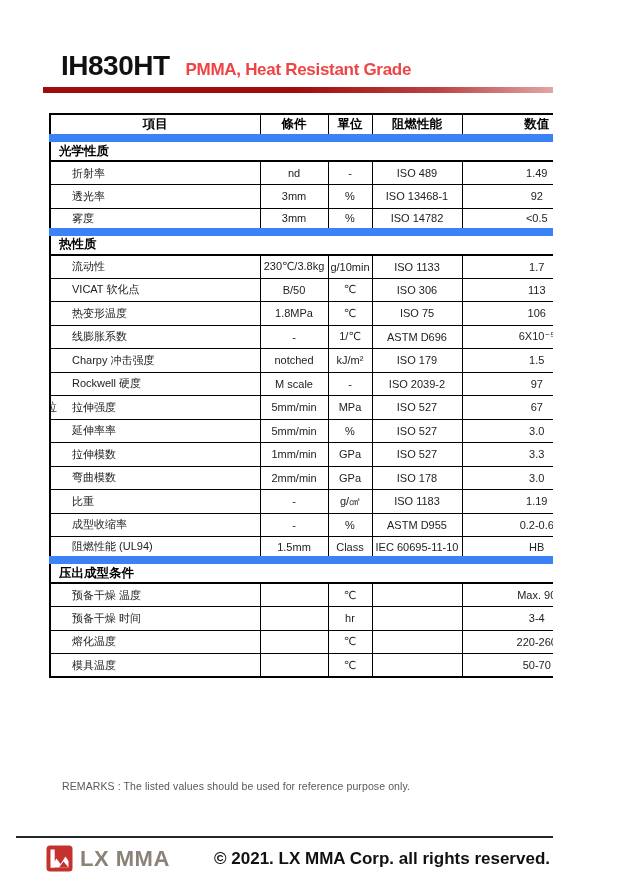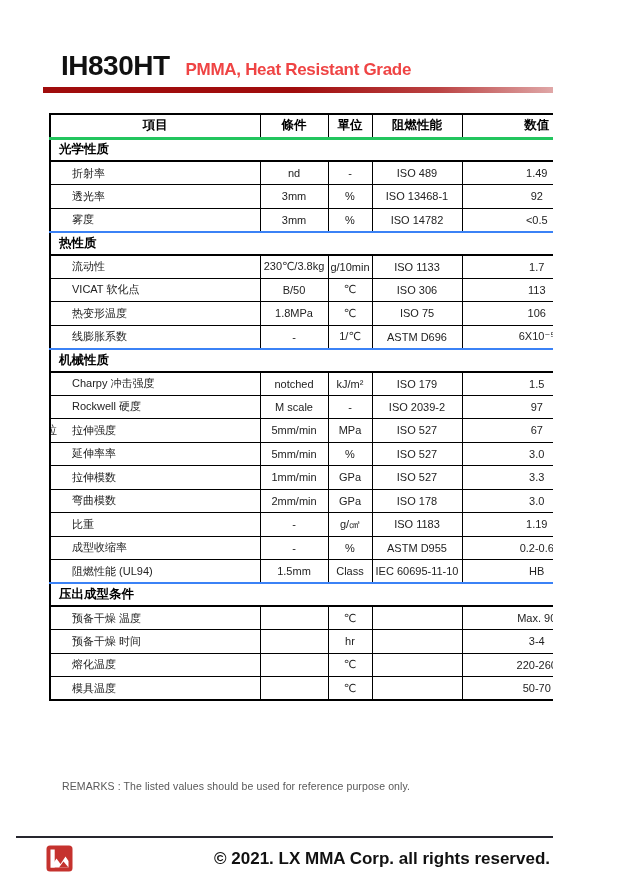--- a/index.html
+++ b/index.html
@@ -16,21 +16,21 @@
 
   
   .spec-table { position:absolute; left:33px; top:113px; width:562px;
     border-collapse:collapse; table-layout:fixed; }
   .spec-table col.c1{width:210px}.spec-table col.c2{width:68px}.spec-table col.c3{width:44px}
   .spec-table col.c4{width:90px}.spec-table col.c5{width:150px}
   .spec-table { border:2px solid #000; }
   .spec-table th, .spec-table td { border:1px solid #000; font-weight:normal; overflow:hidden; white-space:nowrap; }
   .spec-table thead th { height:24px; font-size:12.5px; font-weight:bold; color:#000;
     text-align:center; vertical-align:middle; border-bottom:3px solid #22c55e; }
-  tr.section-row td { height:23px; border-top:2px solid #3b82f6; border-bottom:2px solid #000;
+  tr.section-row td { height:23px; border-top:8px solid #3b82f6; border-bottom:2px solid #000;
     font-size:12.5px; font-weight:bold; color:#000; padding-left:8px; vertical-align:middle; }
   tr.data-row { height:23.5px; }
   tr.data-row td { vertical-align:middle; font-size:11px; color:#222; text-align:center; }
   td.item-cell { text-align:left !important; padding-left:21px; font-size:12px; color:#3d3d3d; position:relative; }
   td.value-cell { font-size:12.5px; color:#000; }
   .ovf { position:absolute; left:-6px; top:50%; transform:translateY(-50%); font-size:12px; color:#3d3d3d; background:transparent; }
 
   
   .remarks { position:absolute; left:33px; top:780px; font-size:10.5px; color:#595959; letter-spacing:0.1px;padding-left:13px; }
   .footer-line { position:absolute; left:0; top:836px; width:631px; height:2px; background:#26262e; }
@@ -116,23 +116,20 @@
           <td class="method-cell">ISO 75</td>
           <td class="value-cell">106</td>
         </tr>
         <tr class="data-row">
           <td class="item-cell">线膨胀系数</td>
           <td class="cond-cell">-</td>
           <td class="unit-cell">1/℃</td>
           <td class="method-cell">ASTM D696</td>
           <td class="value-cell">6X10⁻⁵</td>
         </tr>
-        <tr class="section-row">
-          <td colspan="5">机械性质</td>
-        </tr>
         <tr class="data-row">
           <td class="item-cell">Charpy 冲击强度</td>
           <td class="cond-cell">notched</td>
           <td class="unit-cell">kJ/m²</td>
           <td class="method-cell">ISO 179</td>
           <td class="value-cell">1.5</td>
         </tr>
         <tr class="data-row">
           <td class="item-cell">Rockwell 硬度</td>
           <td class="cond-cell">M scale</td>
@@ -227,17 +224,18 @@
 
   <div class="footer-line"></div>
 
   <div class="footer-logo">
     <svg class="logo-mark" viewBox="0 0 27 27">
       <rect x="0.5" y="0.5" width="26" height="26" rx="3.5" fill="#c5322e"></rect>
       <rect x="4.5" y="4.5" width="4.2" height="18" fill="#ffffff"></rect>
       <path d="M4.5 22.5 L10.5 13.5 L14.5 19 L19.5 11.5 L22.5 16 L22.5 22.5 Z" fill="#ffffff"></path>
       <path d="M13 22.5 L17.5 16.5 L22.5 22.5 Z" fill="#c5322e"></path>
     </svg>
+    <span class="logo-text">LX MMA</span>
   </div>
 
   <div class="copyright">© 2021. LX MMA Corp. all rights reserved.</div>
 
 </div>
 
 </body></html>

